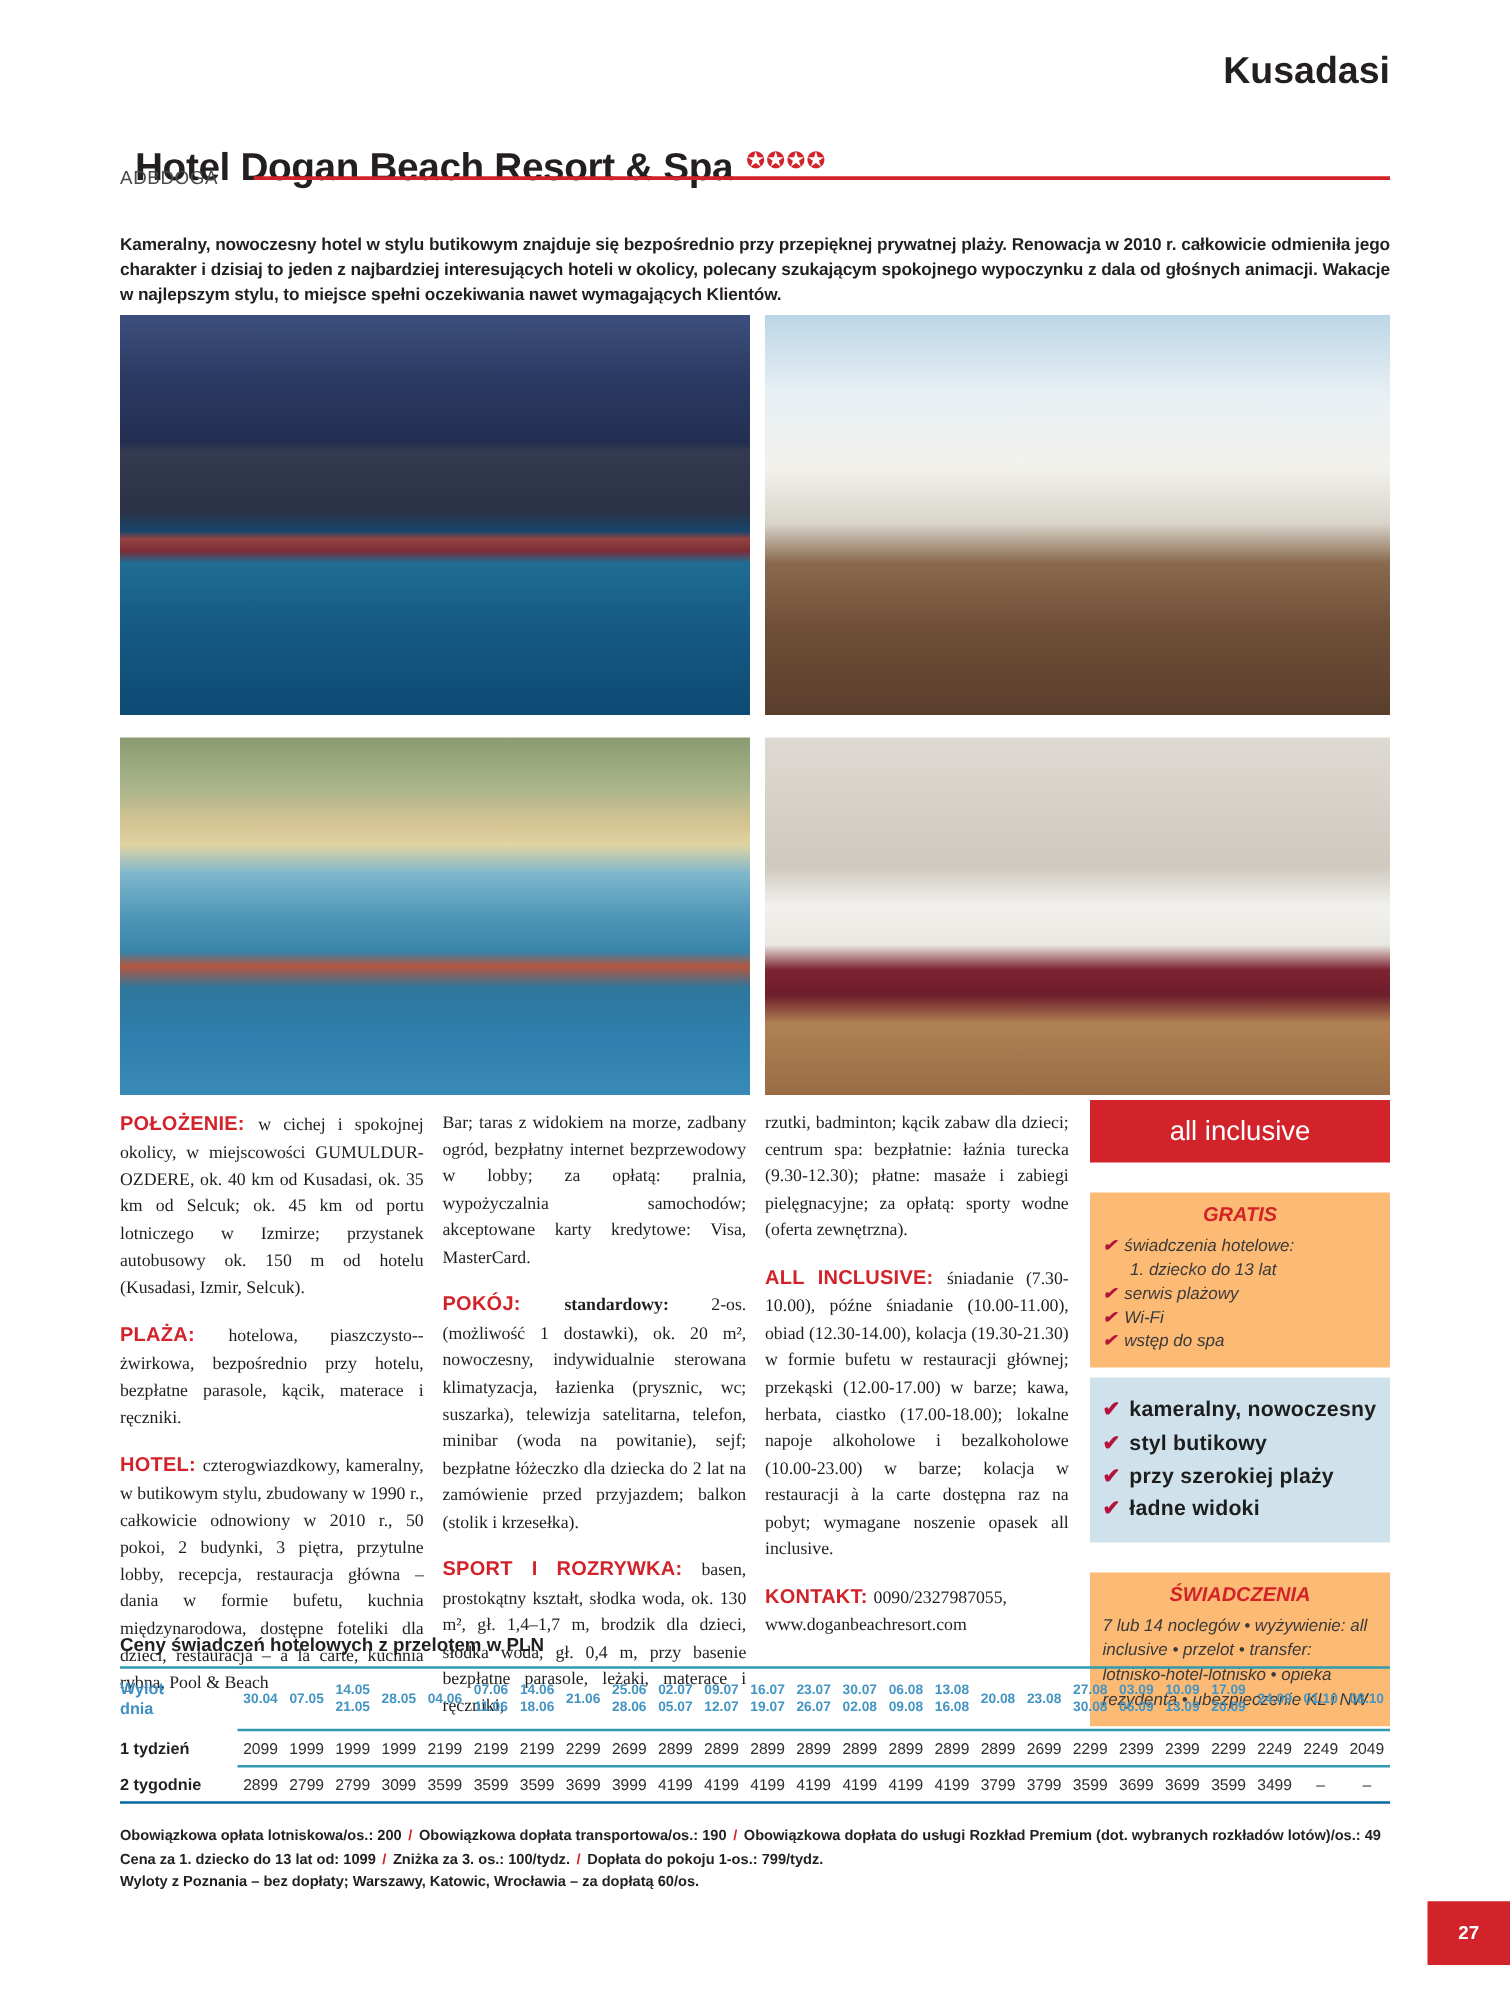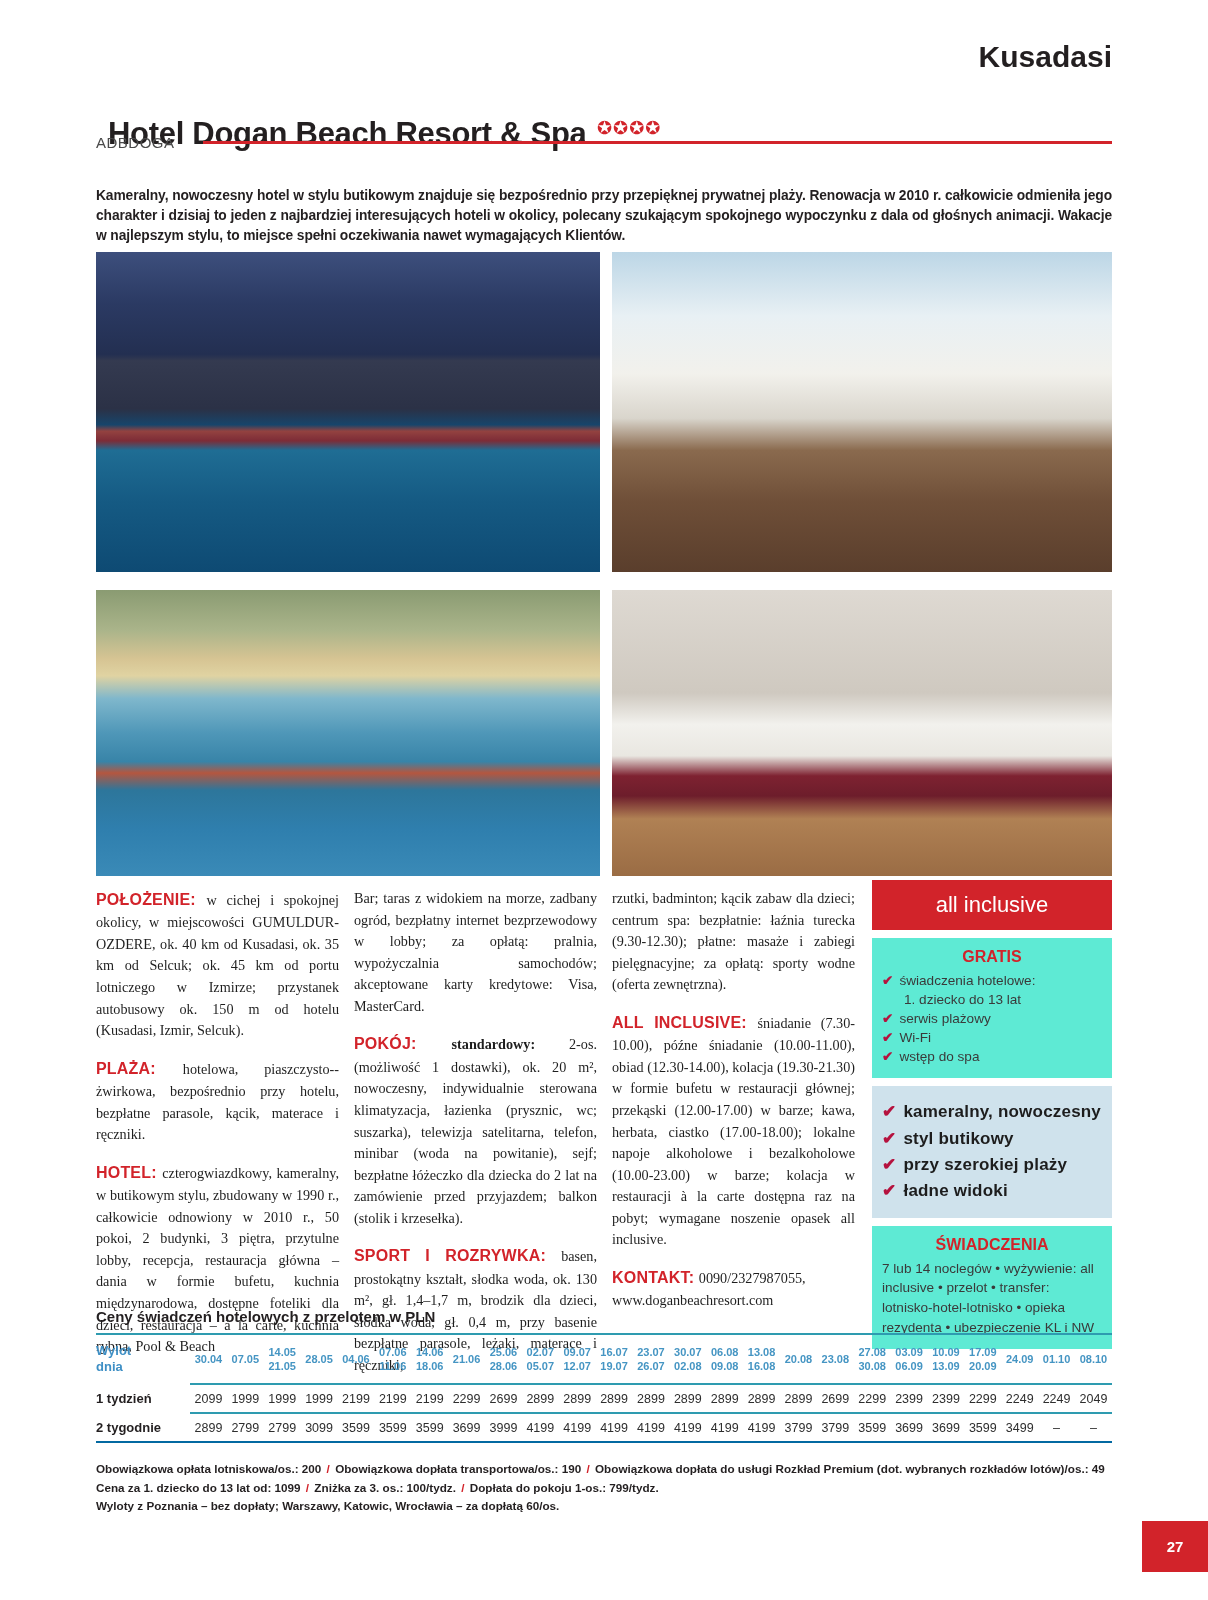--- a/index.html
+++ b/index.html
@@ -40,21 +40,21 @@
   #col1{left:96px;} #col2{left:354px;} #col3{left:612px;}
   .block{margin:0 0 15px 0;}
   .sec-label{font-family:"Liberation Sans",sans-serif;font-weight:700;color:#d2232a;
              font-size:16px;letter-spacing:0.2px;}
   .lead{font-weight:700;}
   .preline{white-space:pre-line;}
 
   
   .sidebar{position:absolute;left:872px;top:880px;width:240px;}
   .banner{background:#d2232a;color:#fff;text-align:center;font-size:22px;padding:12px 0;}
-  .sbox{background:#5eead4;padding:10px 10px 12px;margin-top:8px;}
+  .sbox{background:#fdba74;padding:10px 10px 12px;margin-top:24px;font-style:italic;}
   .sbox-title{color:#d2232a;font-weight:700;text-align:center;font-size:16px;margin-bottom:5px;}
   .g-item{display:flex;gap:6px;font-size:13.6px;line-height:1.4;color:#3a3a3a;}
   .g-item.cont{padding-left:22px;}
   .check{color:#b5123e;font-weight:700;flex:0 0 auto;}
   .bluebox{background:#cfe2ec;padding:13px 10px;margin-top:8px;}
   .h-item{display:flex;gap:7px;font-size:17px;font-weight:700;line-height:1.55;color:#1d1d1d;letter-spacing:0.2px;}
   .swiad-text{font-size:13.6px;line-height:1.45;color:#3a3a3a;}
 
   
   .table-wrap{position:absolute;left:96px;top:1308px;width:1016px;}

